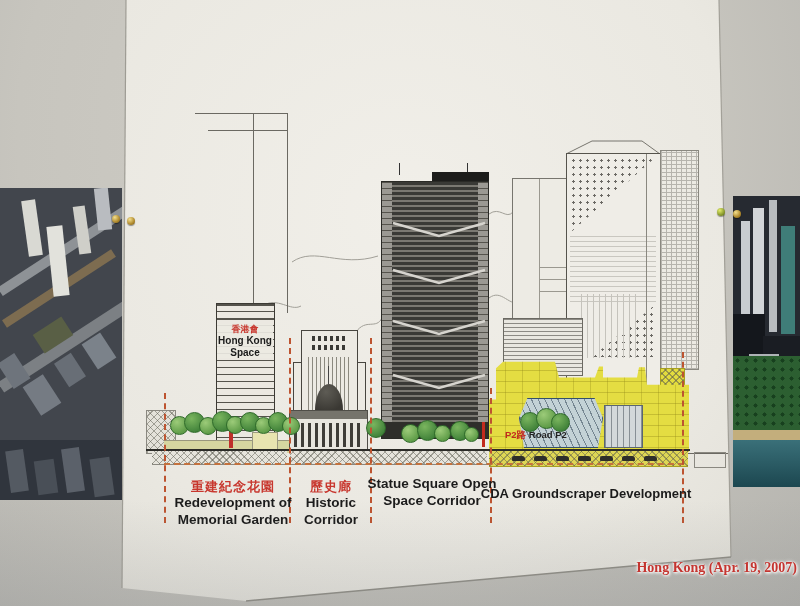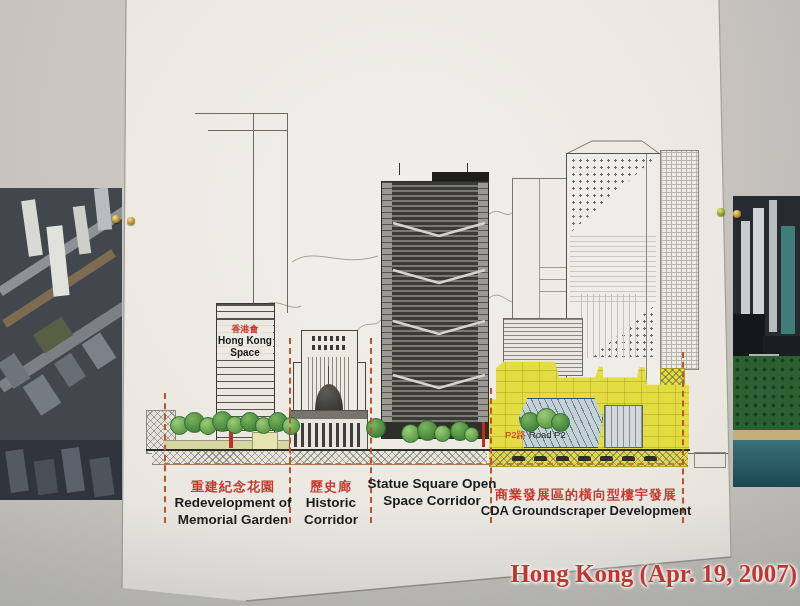--- a/index.html
+++ b/index.html
@@ -31,25 +31,25 @@
   .zone{position:absolute;text-align:center;}
   .zone .zh{color:#c8372e;font-weight:bold;font-size:13px;letter-spacing:1px;line-height:17px;}
   .zone .en{color:#1b1b1b;font-weight:bold;font-size:13.5px;line-height:16.5px;}
   .bldg-label{position:absolute;text-align:center;background:rgba(236,233,226,.92);}
   .bldg-label .zh{color:#c8372e;font-weight:bold;font-size:9px;line-height:11px;display:block;}
   .bldg-label .en{color:#1b1b1b;font-weight:bold;font-size:10px;line-height:11.5px;display:block;}
   .pin{position:absolute;width:8px;height:8px;border-radius:50%;
        background:radial-gradient(circle at 35% 30%, #f4df8d, #b08a2e 60%, #6f5418);box-shadow:0 1px 1px rgba(0,0,0,.4);}
   .pin.g{background:radial-gradient(circle at 35% 30%, #e2ec6a, #8a9a2e 60%, #4f5f14);}
   .wm-title{position:absolute;top:560px;right:3px;font-family:"Liberation Serif",serif;font-weight:bold;
-            font-size:25px;color:#c43530;white-space:nowrap;
+            font-size:14px;color:#c43530;white-space:nowrap;
             text-shadow:0 0 4px #fff, 0 0 2px #fff, 1px 1px 3px #fff;}
   .wm-url{position:absolute;top:585px;right:14px;font-family:"Liberation Serif",serif;font-style:italic;
           font-size:13.5px;color:#3d7a33;white-space:nowrap;text-shadow:0 0 2px rgba(255,255,255,.85);}
-  .roadlbl{position:absolute;left:505px;top:429px;font-size:9.5px;font-weight:normal;white-space:nowrap;}
+  .roadlbl{position:absolute;left:505px;top:429px;font-size:9.5px;font-weight:bold;white-space:nowrap;}
   .roadlbl .zh{color:#c22a1e;} .roadlbl .en{color:#222;}
   .car{position:absolute;width:13px;height:5px;border-radius:2px 3px 1px 1px;background:#2e2e2a;}
 </style>
 </head>
 <body>
 
 <div class="scene">
 
   <div class="abs photo-left">
     <div class="blk" style="left:-12px;top:58px;width:150px;height:10px;background:#8e9296;transform:rotate(-33deg);"></div>
@@ -247,21 +247,20 @@
   <div class="zone" style="left:282px;top:478px;width:98px;">
     <div class="zh">歷史廊</div>
     <div class="en">Historic</div>
     <div class="en">Corridor</div>
   </div>
   <div class="zone" style="left:350px;top:476px;width:164px;">
     <div class="en">Statue Square Open</div>
     <div class="en">Space Corridor</div>
   </div>
   <div class="zone" style="left:474px;top:486px;width:224px;">
-    <div class="zh">商業發展區的橫向型樓宇發展</div>
     <div class="en" style="font-size:13px;">CDA Groundscraper Development</div>
   </div>
 
   <div class="pin" style="left:112px;top:215px;"></div>
   <div class="pin" style="left:127px;top:217px;"></div>
   <div class="pin g" style="left:717px;top:208px;"></div>
   <div class="pin" style="left:733px;top:210px;"></div>
 
   <div class="abs corner-shade"></div>
 

